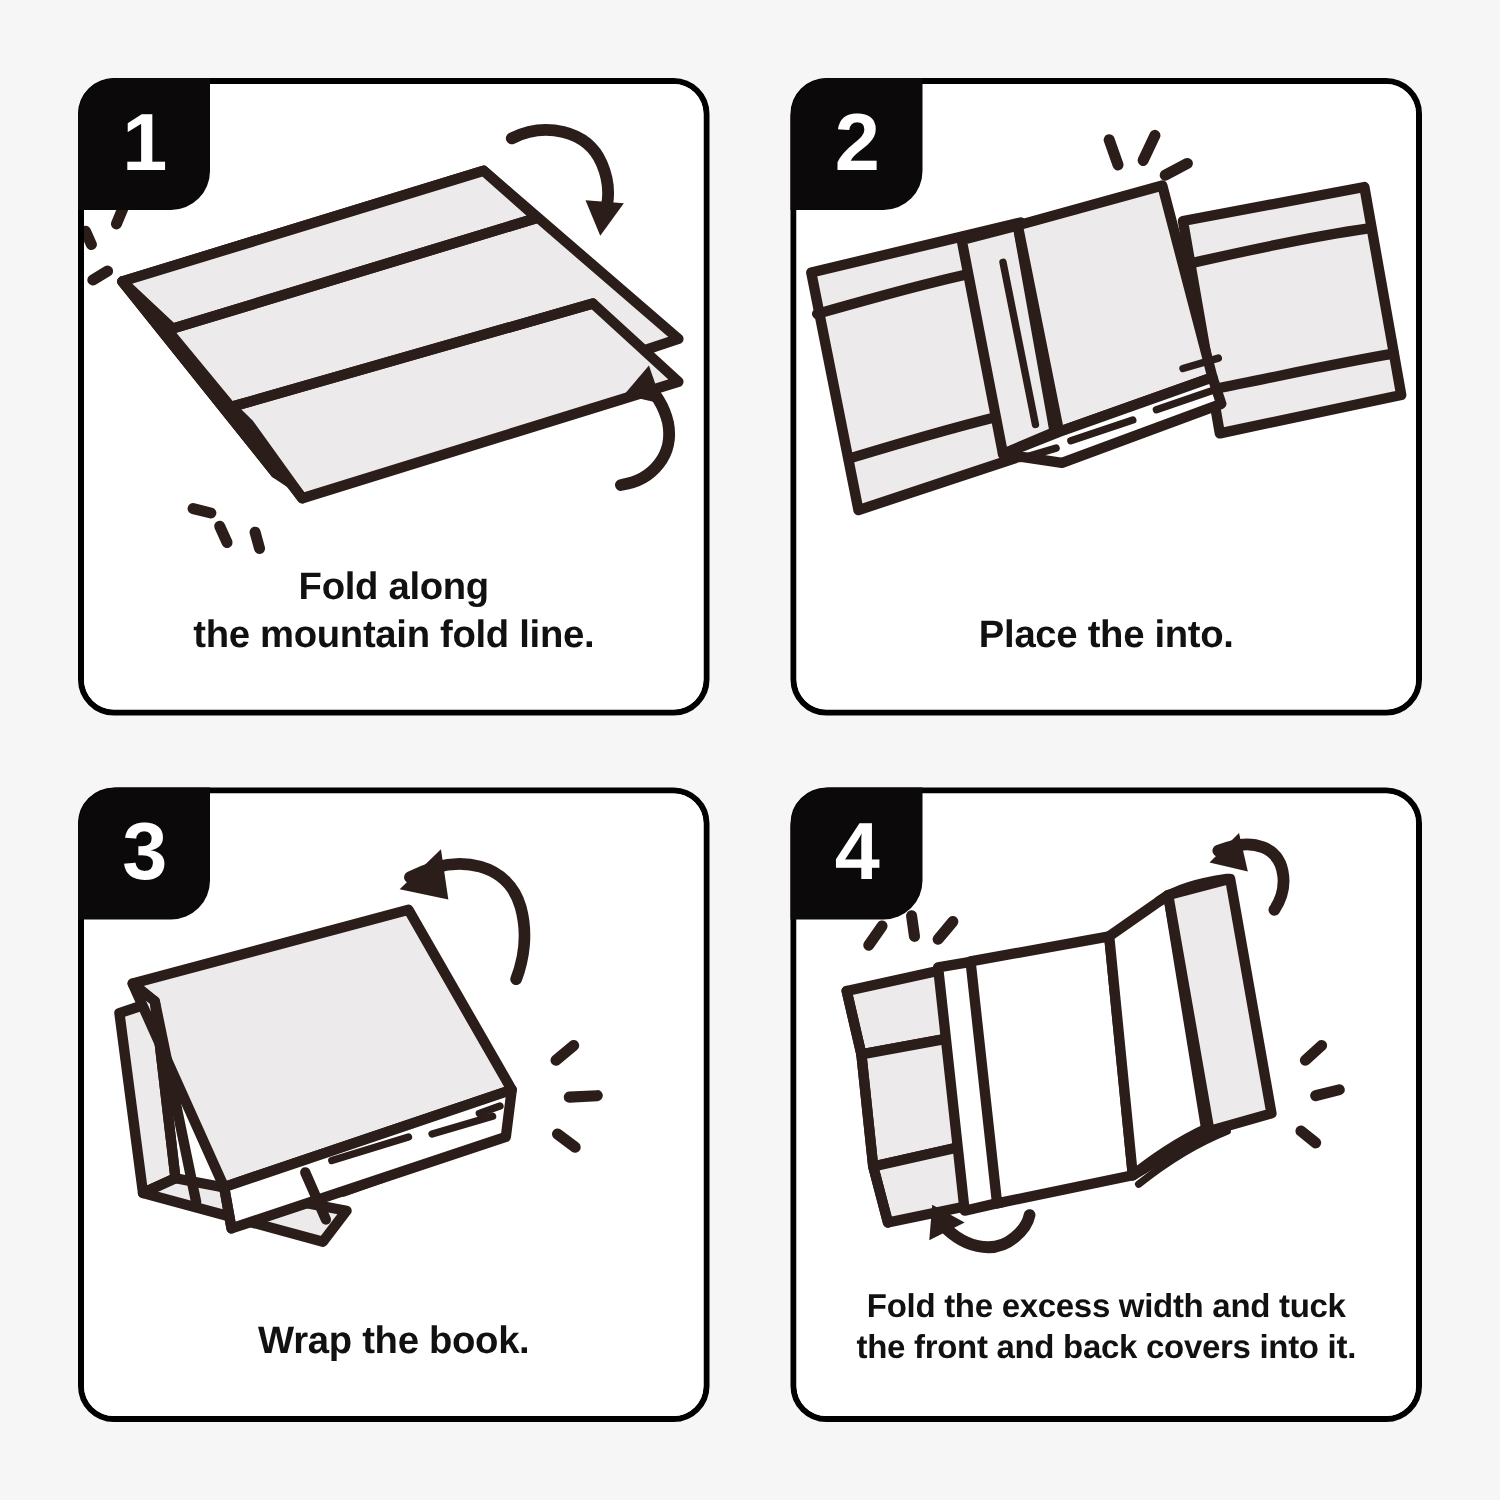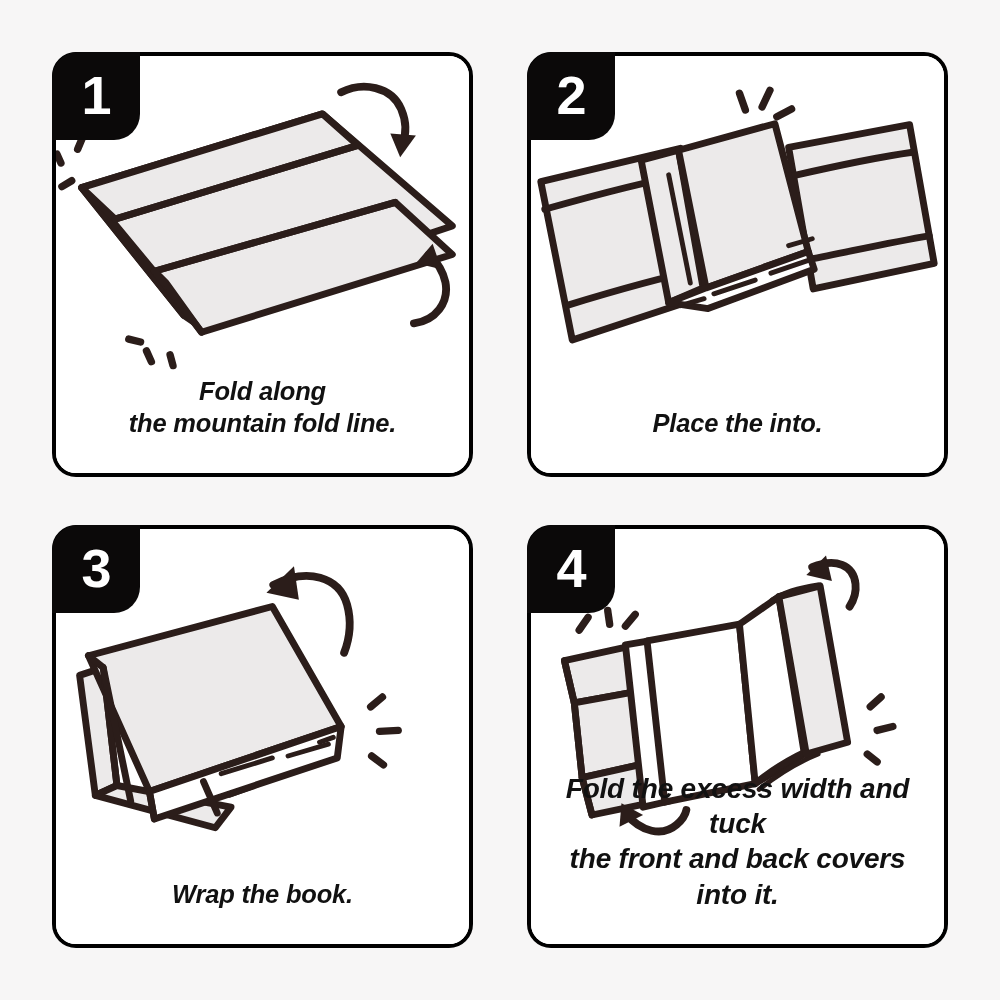--- a/index.html
+++ b/index.html
@@ -44,21 +44,20 @@
   .card.c2 { grid-column: 3; grid-row: 1; margin: 52px 52px 0 0; }
   .card.c3 { grid-column: 1; grid-row: 3; margin: 0 0 52px 52px; }
   .card.c4 { grid-column: 3; grid-row: 3; margin: 0 52px 52px 0; }
 
   .card-inner {
     position: absolute;
     left: 0; top: 0; right: 0; bottom: 0;
     border-radius: 20px;
     overflow: hidden;
     background: #ffffff;
-    font-style: italic;
   }
 
   .badge {
     position: absolute;
     left: -4px;
     top: -4px;
     width: 88px;
     height: 88px;
     background: #0b0909;
     border-top-left-radius: 26px;
@@ -99,21 +98,21 @@
     text-align: center;
     color: #111111;
     font-family: "Liberation Sans", sans-serif;
     font-weight: bold;
     font-size: 25.5px;
     line-height: 1.26;
     letter-spacing: -0.2px;
     white-space: pre-line;
   }
   .caption.small {
-    font-size: 28px;
+    font-size: 22px;
     bottom: 32px;
   }
 
   
   .ink   { fill: none; stroke: #2b1d1a; stroke-width: 7; stroke-linecap: round; stroke-linejoin: round; }
   .ink-t { fill: none; stroke: #2b1d1a; stroke-width: 5; stroke-linecap: round; stroke-linejoin: round; }
   .pg    { fill: #eceaea; stroke: #2b1d1a; stroke-width: 7; stroke-linejoin: round; stroke-linecap: round; }
   .pgw   { fill: #ffffff; stroke: #2b1d1a; stroke-width: 7; stroke-linejoin: round; stroke-linecap: round; }
   .arrow { fill: none; stroke: #2b1d1a; stroke-width: 8; stroke-linecap: round; stroke-linejoin: round; }
   .arrowhead { fill: #2b1d1a; stroke: none; }

